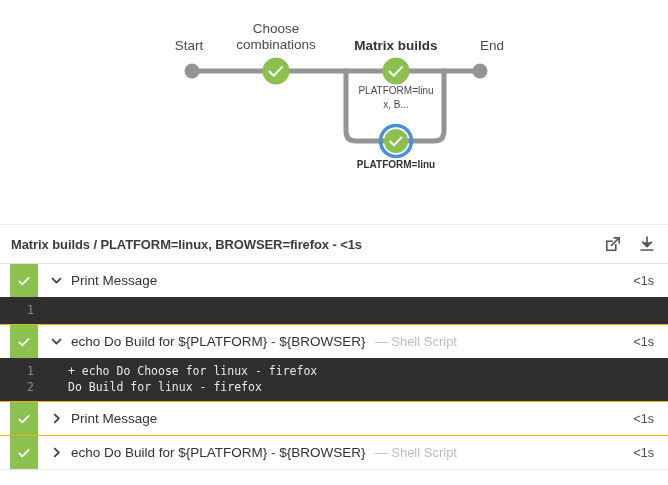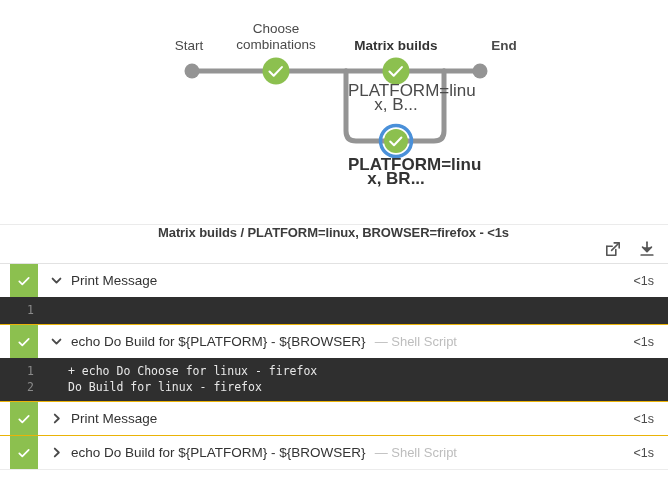--- a/index.html
+++ b/index.html
@@ -37,40 +37,39 @@
     white-space: nowrap;
     text-align: center;
     line-height: 16px;
   }
   .stage-label.selected {
     font-weight: bold;
     color: #333333;
   }
   .node-label {
     position: absolute;
-    font-size: 17px;
+    font-size: 10px;
     color: #4a4a4a;
     text-align: center;
     line-height: 14px;
     width: 96px;
   }
   .node-label.selected {
     font-weight: bold;
     color: #333333;
   }
 
   
   .log-header {
     position: relative;
     height: 38px;
     padding: 0 12px 0 11px;
     display: flex;
     align-items: center;
     background: #ffffff;
-    flex-direction: column;
   }
   .log-title {
     font-size: 13px;
     font-weight: bold;
     color: #3c3c3c;
     letter-spacing: -0.1px;
     white-space: nowrap;
   }
   .log-header-actions {
     margin-left: auto;
@@ -230,30 +229,29 @@
 
   <div class="stage-label" style="left:165px; top:38px; width:48px;">Start</div>
 
   <div class="stage-label" style="left:222px; top:21px; width:108px;">
     <div>Choose</div>
     <div>combinations</div>
   </div>
 
   <div class="stage-label selected" style="left:338px; top:38px; width:116px;">Matrix builds</div>
 
-  <div class="stage-label" style="left:480px; top:38px; width:48px;font-weight:bold;">End</div>
+  <div class="stage-label" style="left:468px; top:38px; width:48px;">End</div>
 
   <div class="node-label" style="left:348px; top:84px;">
     <div>PLATFORM=linu</div>
     <div>x, B...</div>
   </div>
 
   <div class="node-label selected" style="left:348px; top:158px;">
     <div>PLATFORM=linu</div>
-    <div>x, BR...</div>
   </div>
 </div>
 
 <div class="log-header">
   <div class="log-title">Matrix builds / PLATFORM=linux, BROWSER=firefox - &lt;1s</div>
   <div class="log-header-actions">
     <span>
       <svg class="hdr-icon" viewBox="0 0 18 18" fill="none" stroke="#555555" stroke-width="1.6">
         <path d="M2.8,6.2 L2.8,15.2 L11.8,15.2 L11.8,9.6" stroke-linecap="round" stroke-linejoin="round"></path>
         <path d="M2.8,6.2 L8.2,6.2" stroke-linecap="round"></path>

